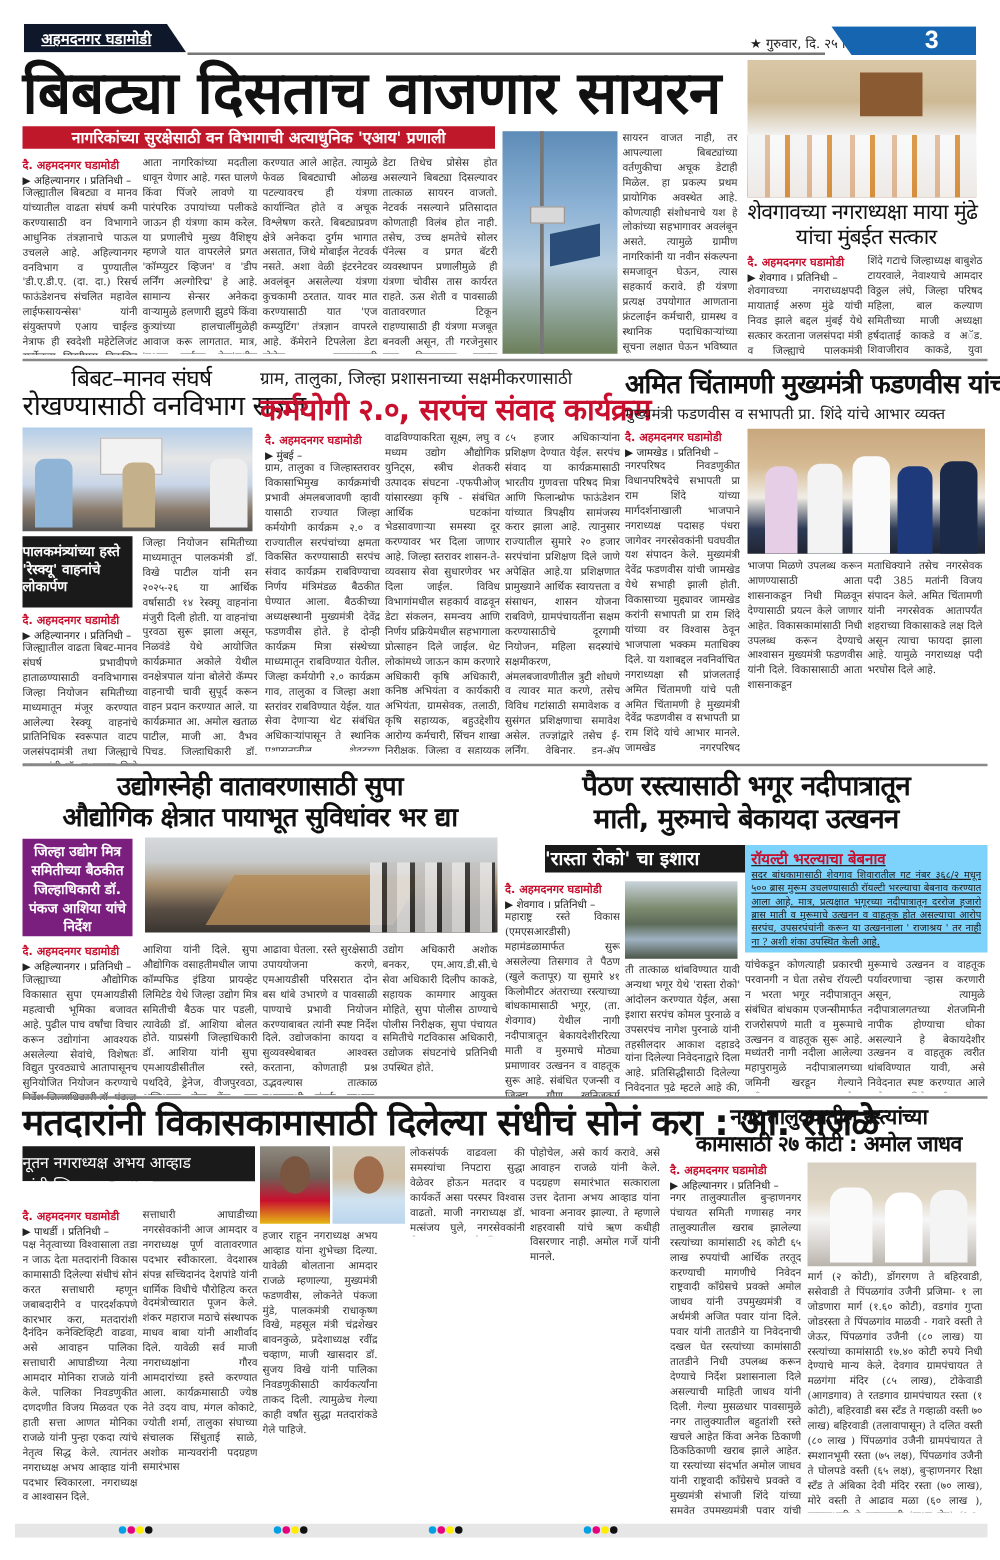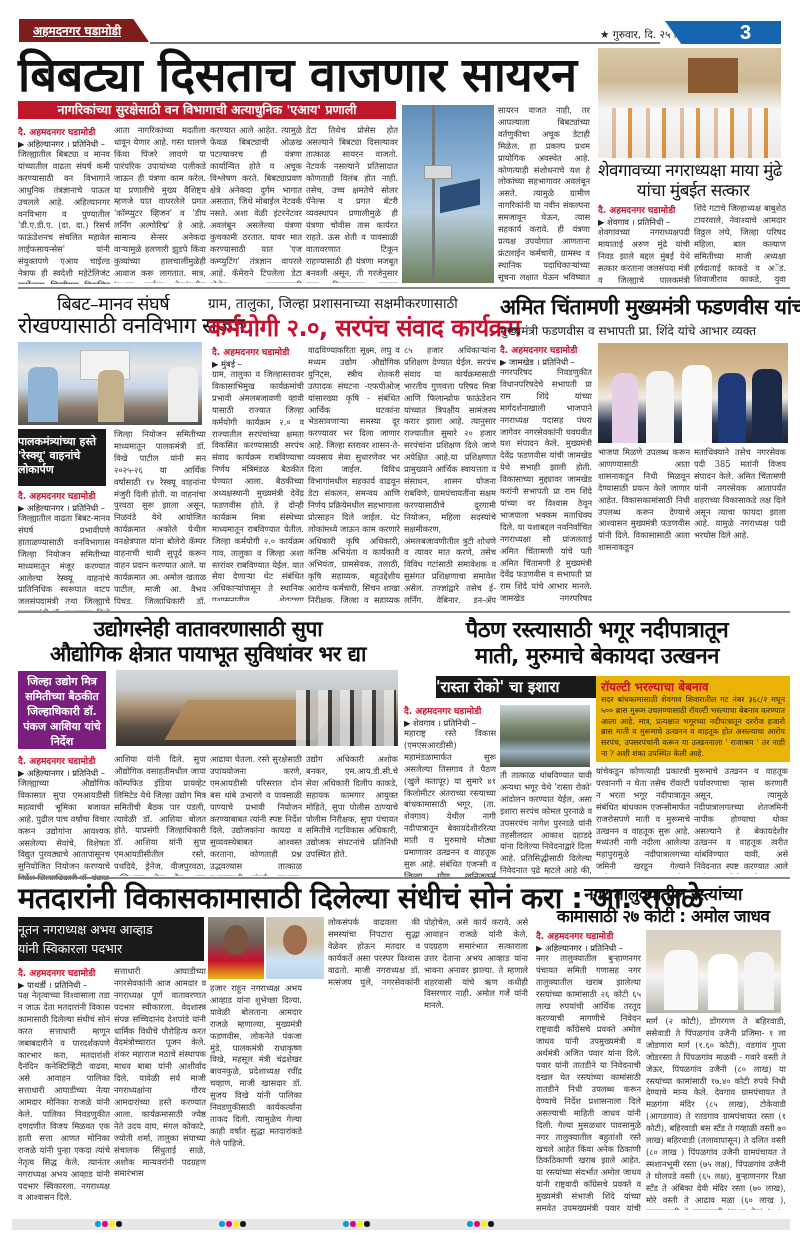--- a/index.html
+++ b/index.html
@@ -1,30 +1,30 @@
 <!DOCTYPE html>
 <html><head>
 <meta charset="utf-8">
 <style>
   * { box-sizing: border-box; margin: 0; padding: 0; }
   body { width: 800px; height: 1248px; background: #fff; font-family: "DejaVu Sans", sans-serif; color: #222; overflow: hidden; position: relative; }
   .abs { position: absolute; }
-  .masthead-tag { left: 19px; top: 19px; width: 130px; height: 23px; background: #7f1d1d; clip-path: polygon(0 0, 88% 0, 100% 100%, 0 100%); color: #fff; font-size: 12px; font-weight: bold; padding: 3px 0 0 14px; text-decoration: underline; }
+  .masthead-tag { left: 19px; top: 19px; width: 130px; height: 23px; background: #0f172a; clip-path: polygon(0 0, 88% 0, 100% 100%, 0 100%); color: #fff; font-size: 12px; font-weight: bold; padding: 3px 0 0 14px; text-decoration: underline; }
   .date-text { left: 600px; top: 27px; font-size: 10.5px; color: #222; }
   .page-num { left: 665px; top: 21px; width: 116px; height: 23px; background: #1565b0; clip-path: polygon(0 0, 100% 0, 100% 100%, 14% 100%); color: #fff; font-size: 20px; font-weight: bold; text-align: right; padding-right: 30px; line-height: 23px; font-family: "Liberation Sans", sans-serif; }
   .headline { font-weight: bold; color: #111; white-space: nowrap; letter-spacing: -0.5px; }
   .col-text { font-size: 8.3px; line-height: 11.9px; color: #333; text-align: justify; overflow: hidden; font-family: "DejaVu Serif", serif; }
   .byline { color: #c8102e; font-weight: bold; font-size: 9px; font-family: "DejaVu Sans", sans-serif; }
   .dateline { font-size: 8.4px; color: #222; }
   .photo { background: linear-gradient(135deg, #8a7d6b, #c9b9a0 40%, #6a5c4c 70%, #a89883); overflow: hidden; }
   .rule-h { height: 2px; background: #888; }
   .red-banner { background: #c0182b; color: #fff; font-weight: bold; text-align: center; }
   .black-box { background: #1a1a1a; color: #fff; font-weight: bold; }
   .purple-box { background: #7b1f7e; color: #fff; font-weight: bold; text-align: center; }
-  .lilac-box { background: #eab308; }
+  .lilac-box { background: #7dd3fc; text-decoration: underline; }
   .footer-bar { left: 12px; top: 1219px; width: 778px; height: 11px; background: #e6e6e6; }
   .dots { position: absolute; top: 2px; display: flex; gap: 1px; }
   .dot { width: 6px; height: 6px; border-radius: 50%; }
 </style>
 </head>
 <body>
 
 <div class="abs masthead-tag">अहमदनगर घडामोडी</div>
 <div class="abs" style="left:150px;top:42px;width:510px;height:2px;background:#777;"></div>
 <div class="abs date-text">★ गुरुवार, दि. २५ डिसेंबर २०२५</div>
@@ -138,21 +138,21 @@
 <div class="abs lilac-box" style="left:596px;top:676px;width:194px;height:86px;padding:4px 5px;">
   <div style="color:#c8102e;font-weight:bold;font-size:12px;line-height:15px;">रॉयल्टी भरल्याचा बेबनाव</div>
   <div class="col-text" style="font-size:7.8px;line-height:10.8px;color:#222;height:66px;">सदर बांधकामासाठी शेवगाव शिवारातील गट नंबर ३६८/२ मधून ५०० ब्रास मुरूम उचलण्यासाठी रॉयल्टी भरल्याचा बेबनाव करण्यात आला आहे. मात्र, प्रत्यक्षात भगूरच्या नदीपात्रातून दररोज हजारो ब्रास माती व मुरूमाचे उत्खनन व वाहतूक होत असल्याचा आरोप सरपंच, उपसरपंचांनी करून या उत्खननाला ' राजाश्रय ' तर नाही ना ? अशी शंका उपस्थित केली आहे.</div>
 </div>
 <div class="abs col-text" style="left:596px;top:766px;width:94px;height:108px;">यांचेकडून कोणत्याही प्रकारची परवानगी न घेता तसेच रॉयल्टी न भरता भगूर नदीपात्रातून संबंधित बांधकाम एजन्सीमार्फत राजरोसपणे माती व मुरूमाचे उत्खनन व वाहतूक सुरू आहे. मध्यंतरी नागी नदीला आलेल्या महापुरामुळे नदीपात्रालगच्या जमिनी खरडून गेल्याने बळीराजा उध्वस्त झालेला असताना माती,</div>
 <div class="abs col-text" style="left:694px;top:766px;width:94px;height:108px;">मुरूमाचे उत्खनन व वाहतूक पर्यावरणाचा ऱ्हास करणारी असून, त्यामुळे नदीपात्रालगतच्या शेतजमिनी नापीक होण्याचा धोका असल्याने हे बेकायदेशीर उत्खनन व वाहतूक त्वरीत थांबविण्यात यावी, असे निवेदनात स्पष्ट करण्यात आले आहे. निवेदनाची प्रत जिल्हाधिकारी व प्रांताधिकारी यांना देण्यात आली आहे</div>
 
 <div class="abs rule-h" style="left:18px;top:877px;width:772px;"></div>
 
 <div class="abs headline" style="left:18px;top:883px;font-size:29px;line-height:30px;font-weight:bold;">मतदारांनी विकासकामासाठी दिलेल्या संधीचं सोनं करा : आ. राजळे</div>
-<div class="abs black-box" style="left:18px;top:917px;width:186px;height:44px;font-size:12.5px;line-height:19px;padding-top:3px;font-weight:normal;">
+<div class="abs black-box" style="left:18px;top:917px;width:186px;height:28px;font-size:12.5px;line-height:19px;padding-top:3px;font-weight:normal;">
   <div>नूतन नगराध्यक्ष अभय आव्हाड</div>
   <div>यांनी स्विकारला पदभार</div>
 </div>
 <div class="abs" style="left:18px;top:966px;width:92px;">
   <div class="byline">दै. अहमदनगर घडामोडी</div>
   <div class="dateline">▶ पाथर्डी । प्रतिनिधी –</div>
   <div class="col-text" style="height:220px;">पक्ष नेतृत्वाच्या विश्वासाला तडा न जाऊ देता मतदारांनी विकास कामासाठी दिलेल्या संधीचं सोनं करत सत्ताधारी म्हणून जबाबदारीने व पारदर्शकपणे कारभार करा, मतदारांशी दैनंदिन कनेक्टिव्हिटी वाढवा, असे आवाहन पालिका सत्ताधारी आघाडीच्या नेत्या आमदार मोनिका राजळे यांनी केले. पालिका निवडणुकीत दणदणीत विजय मिळवत एक हाती सत्ता आणत मोनिका राजळे यांनी पुन्हा एकदा त्यांचे नेतृत्व सिद्ध केले. त्यानंतर नगराध्यक्ष अभय आव्हाड यांनी पदभार स्विकारला. नगराध्यक्ष व आश्वासन दिले.</div>
 </div>
 <div class="abs col-text" style="left:114px;top:966px;width:92px;height:244px;">सत्ताधारी आघाडीच्या नगरसेवकांनी आज आमदार व नगराध्यक्ष पूर्ण वातावरणात पदभार स्वीकारला. वेदशास्त्र संपन्न सच्चिदानंद देशपांडे यांनी धार्मिक विधीचे पौरोहित्य करत वेदमंत्रोच्चारात पूजन केले. शंकर महाराज मठाचे संस्थापक माधव बाबा यांनी आशीर्वाद दिले. यावेळी सर्व माजी नगराध्यक्षांना गौरव आमदारांच्या हस्ते करण्यात आला. कार्यक्रमासाठी ज्येष्ठ नेते उदय वाघ, मंगल कोकाटे, ज्योती शर्मा, तालुका संघाच्या संचालक सिंधुताई साळे, अशोक मान्यवरांनी पदग्रहण समारंभास</div>
 <div class="abs" style="left:208px;top:917px;width:56px;height:62px;background:linear-gradient(180deg,#8e8a80 0%,#6e5f55 40%,#c8102e 70%,#e6b814 100%);">

